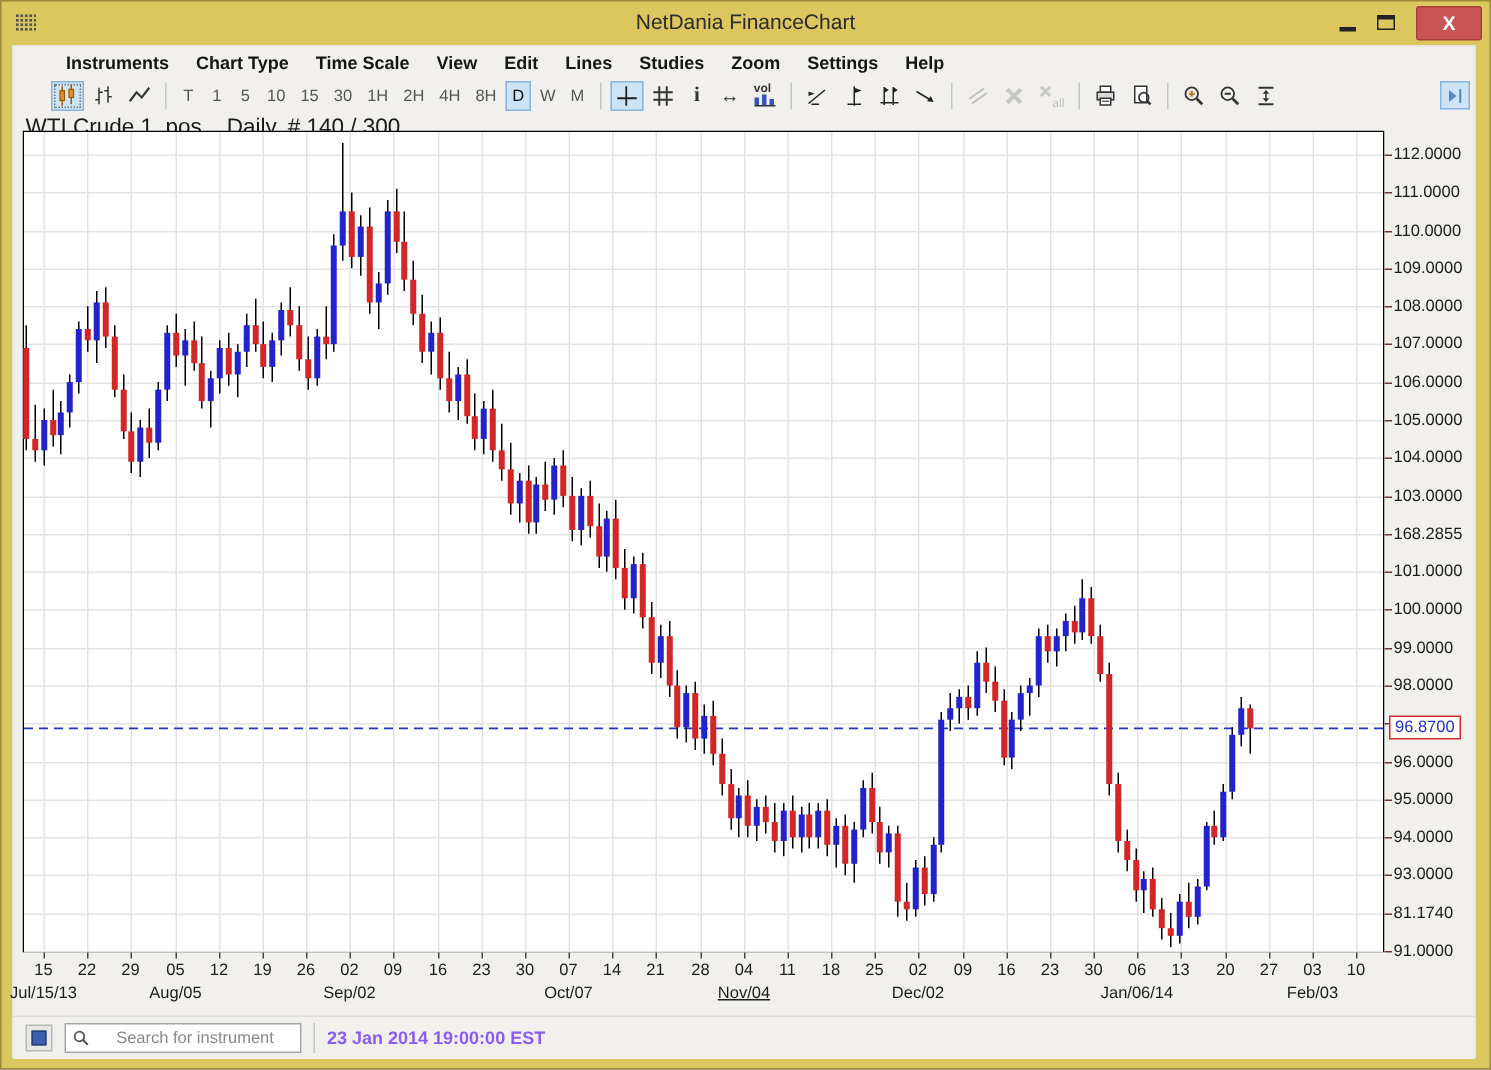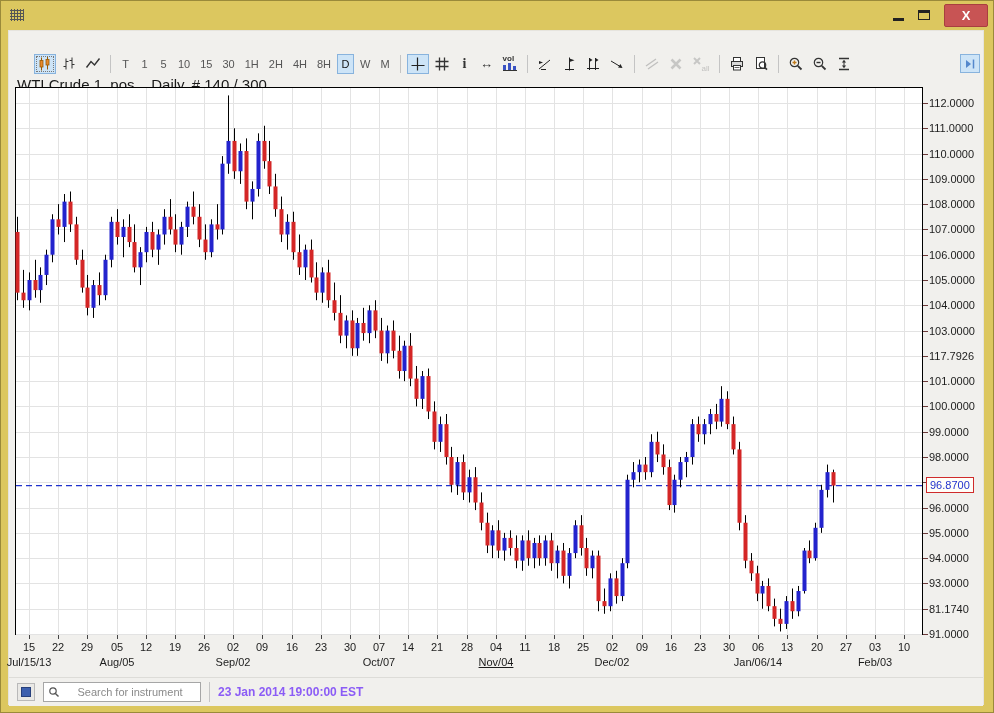--- a/index.html
+++ b/index.html
@@ -54,32 +54,45 @@
   .searchbox input{border:none;outline:none;flex:1;font-size:11px;font-family:"Liberation Sans",sans-serif;color:#333;min-width:0;background:transparent;text-align:center;}
   .searchbox input::placeholder{color:#8a8a8a;}
   .timestamp{font-size:12px;font-weight:700;color:#8b5cf6;}
 </style>
 </head>
 <body>
 
 <div class="window">
   <div class="titlebar">
     <div class="app-icon"></div>
+    <div class="title">NetDania FinanceChart</div>
     <div class="win-controls">
       <div class="win-btn">
           <span class="min-glyph"></span>
         </div>
       <div class="win-btn">
           <span class="max-glyph"></span>
         </div>
       <div class="win-btn close">X</div>
     </div>
   </div>
 
   <div class="client">
+    <div class="menubar" id="menubar">
+        <div class="menu-item">Instruments</div>
+        <div class="menu-item">Chart Type</div>
+        <div class="menu-item">Time Scale</div>
+        <div class="menu-item">View</div>
+        <div class="menu-item">Edit</div>
+        <div class="menu-item">Lines</div>
+        <div class="menu-item">Studies</div>
+        <div class="menu-item">Zoom</div>
+        <div class="menu-item">Settings</div>
+        <div class="menu-item">Help</div>
+      </div>
 
     <div class="toolbar">
       <button class="tbtn sel dotted">
         <svg width="16" height="16" viewBox="0 0 16 16">
             <line x1="4.5" y1="1.5" x2="4.5" y2="14.5" stroke="#9a5a00"></line>
             <rect x="3" y="4.5" width="3" height="6.5" fill="#e8892c" stroke="#9a5a00" stroke-width="0.8"></rect>
             <line x1="10.5" y1="0.5" x2="10.5" y2="13.5" stroke="#9a5a00"></line>
             <rect x="9" y="3.5" width="3" height="5.5" fill="#e8892c" stroke="#9a5a00" stroke-width="0.8"></rect>
           </svg>
       </button>
@@ -565,21 +578,21 @@
         <div class="ylab" style="top: 136px;">107.0000</div>
         <div class="ytick" style="top: 168px;"></div>
         <div class="ylab" style="top: 162px;">106.0000</div>
         <div class="ytick" style="top: 193px;"></div>
         <div class="ylab" style="top: 187px;">105.0000</div>
         <div class="ytick" style="top: 218px;"></div>
         <div class="ylab" style="top: 212px;">104.0000</div>
         <div class="ytick" style="top: 244px;"></div>
         <div class="ylab" style="top: 238px;">103.0000</div>
         <div class="ytick" style="top: 269px;"></div>
-        <div class="ylab" style="top: 263px;">117.7926</div>
+        <div class="ylab" style="top: 263px;">168.2855</div>
         <div class="ytick" style="top: 294px;"></div>
         <div class="ylab" style="top: 288px;">101.0000</div>
         <div class="ytick" style="top: 319px;"></div>
         <div class="ylab" style="top: 313px;">100.0000</div>
         <div class="ytick" style="top: 345px;"></div>
         <div class="ylab" style="top: 339px;">99.0000</div>
         <div class="ytick" style="top: 370px;"></div>
         <div class="ylab" style="top: 364px;">98.0000</div>
         <div class="ytick" style="top: 395px;"></div>
         <div class="ylab" style="top: 389px;">97.0000</div>

